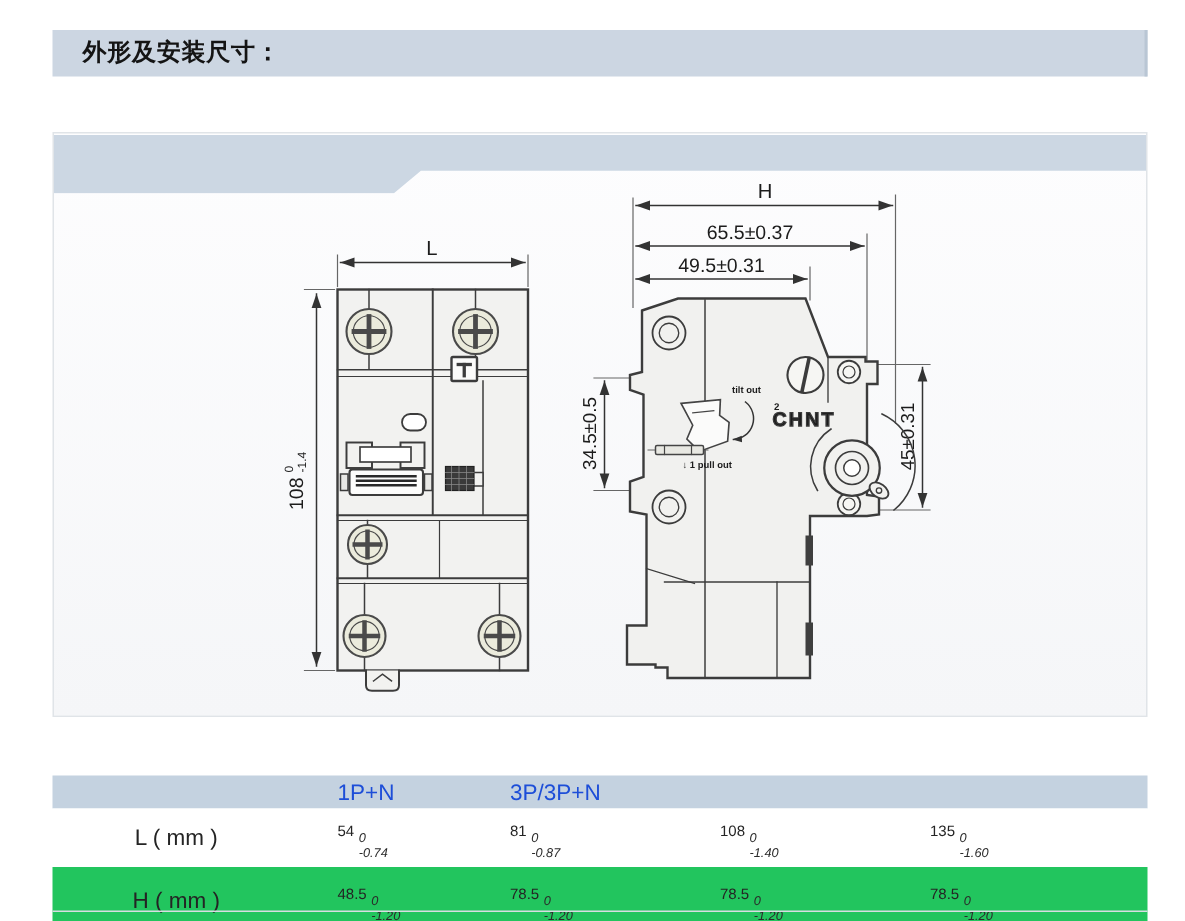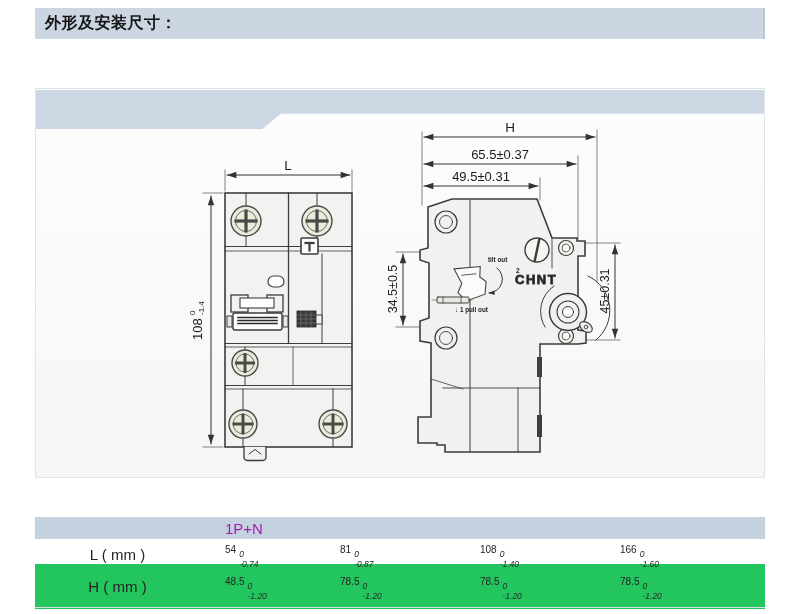--- a/index.html
+++ b/index.html
@@ -1,42 +1,42 @@
 <!DOCTYPE html>
 <html><head>
 <meta charset="utf-8">
 <style>
   html,body{margin:0;padding:0;background:#ffffff;}
   body{width:790px;height:614px;position:relative;font-family:"Liberation Sans",sans-serif;overflow:hidden;}
 
   .title-bar{
-    position:absolute;left:35px;top:8px;width:730px;height:31px;
+    position:absolute;left:35px;top:20px;width:730px;height:31px;
     background:#ccd6e2;border-right:2px solid #b9c6d4;
     box-sizing:border-box;display:flex;align-items:center;
-    font-size:16px;font-weight:bold;color:#141414;padding-left:10px;
+    font-size:16px;font-weight:bold;color:#141414;padding-left:20px;
     letter-spacing:0.5px;
   }
 
   .panel{
     position:absolute;left:35px;top:88px;width:730px;height:390px;
     background:linear-gradient(#fdfdfe,#f5f6f8);
     border:1px solid #e0e4e8;box-sizing:border-box;
   }
   .accent-band{
     position:absolute;left:0px;top:1px;width:728px;height:39px;
     background:#ccd7e3;
     clip-path:polygon(0% 0%, 100% 0%, 100% 61%, 33.6% 61%, 31.1% 100%, 0% 100%);
   }
   svg.drawings{position:absolute;left:0;top:0;}
   svg text{font-family:"Liberation Sans",sans-serif;fill:#1c1c1c;}
 
   .dim-table{position:absolute;left:35px;top:517px;width:730px;color:#242424;}
   .t-grid{display:grid;grid-template-columns:165px 115px 140px 140px 1fr;align-items:center;}
-  .t-header{height:22px;background:#c4d2e0;font-size:15px;color:#a21caf;}
-  .t-row{height:25px;font-size:15px;}
+  .t-header{height:22px;background:#c4d2e0;font-size:15px;color:#1d4ed8;}
+  .t-row{height:39px;font-size:15px;}
   .row-l{background:#ffffff;}
   .row-h{background:#22c55e;height:45px;}
   .cell-label{text-align:center;}
   .cell-val,.cell-head{padding-left:25px;text-align:left;white-space:nowrap;}
   .val-main{font-size:10px;}
   .tol{display:inline-flex;flex-direction:column;font-size:8.5px;line-height:1.15;
        margin-left:3px;vertical-align:-4px;font-style:normal;color:#2a2a2a;}
   .table-underline{position:absolute;left:35px;top:607px;width:730px;border-top:1px solid #d8dde2;}
 </style>
 </head>
@@ -263,20 +263,21 @@
         <text x="455" y="312" font-size="6.3" font-weight="bold">↓ 1 pull out</text>
       </g>
     </g>
   </svg>
 </div>
 
 <div class="dim-table">
   <div class="t-grid t-header">
     <div class="cell-label"></div>
     <div class="cell-head">1P+N</div>
+    <div class="cell-head">3P/3P+N</div>
   </div>
 
   <div class="t-grid t-row row-l">
     <div class="cell-label">L ( mm )</div>
     <div class="cell-val">
       <span class="val-main">54</span><span class="tol">
           <i>0</i>
           <i>-0.74</i>
         </span>
     </div>
@@ -286,21 +287,21 @@
           <i>-0.87</i>
         </span>
     </div>
     <div class="cell-val">
       <span class="val-main">108</span><span class="tol">
           <i>0</i>
           <i>-1.40</i>
         </span>
     </div>
     <div class="cell-val">
-      <span class="val-main">166</span><span class="tol">
+      <span class="val-main">135</span><span class="tol">
           <i>0</i>
           <i>-1.60</i>
         </span>
     </div>
   </div>
 
   <div class="t-grid t-row row-h">
     <div class="cell-label">H ( mm )</div>
     <div class="cell-val">
       <span class="val-main">48.5</span><span class="tol">

